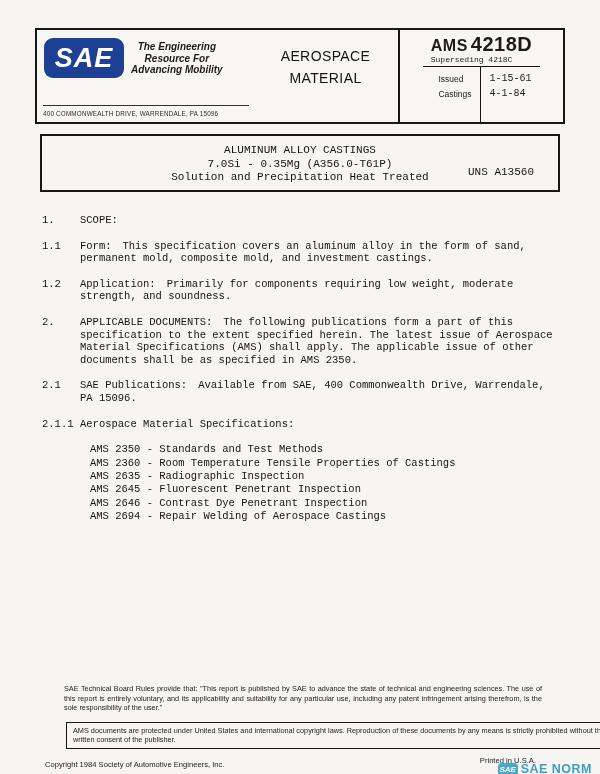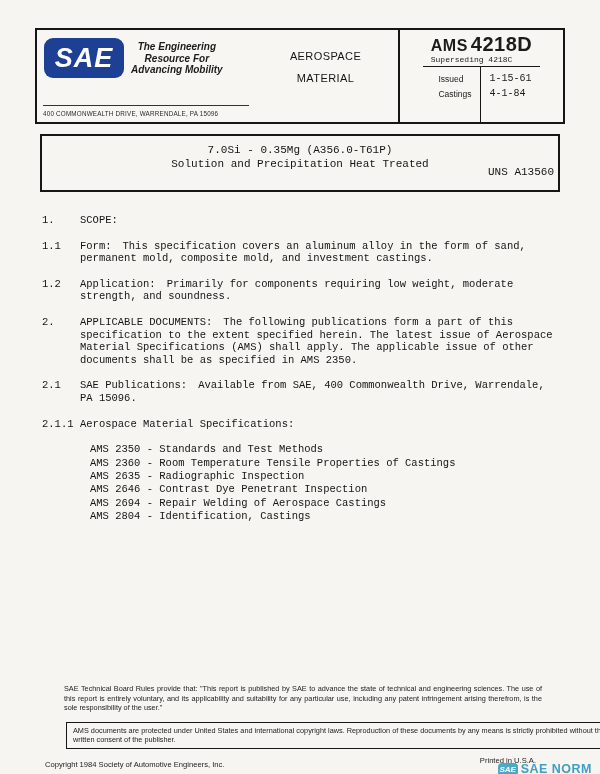--- a/index.html
+++ b/index.html
@@ -27,38 +27,38 @@
     flex:none;
   }
   .tagline{ font-style:italic; font-weight:bold; font-size:10px; line-height:11.5px; padding-top:3px;text-align:center; }
   .address{
     position:absolute; left:6px; bottom:5px; width:206px;
     font-size:6.3px; letter-spacing:.2px; color:#2a2a2a;
     border-top:1px solid #333; padding-top:4px;
   }
   .center-cell{
     flex:1; text-align:center; padding-top:15px;
-    font-size:11px; letter-spacing:.4px; line-height:22px; color:#141414;
+    font-size:14px; letter-spacing:.4px; line-height:22px; color:#141414;
   }
   .id-cell{ width:165px; border-left:2.5px solid #161616; display:flex; flex-direction:column;align-items:center; }
   .id-top{ padding:3px 8px 2px; border-bottom:1.5px solid #161616; }
   .id-main{ font-weight:bold; font-size:20px; letter-spacing:.5px; white-space:nowrap; }
   .id-main .prefix{ font-size:16px; margin-right:3px; }
   .superseding{ font-size:8px; margin-top:-1px; }
   .id-dates{ flex:1; display:flex; }
   .date-labels{ width:50px; border-right:1.5px solid #161616; padding:5px 0 0 7px; font-size:8.5px; line-height:15px; }
   .date-values{ flex:1; padding:4px 0 0 8px; font-size:10px; line-height:15px; }
 
   
   .title-box{
     position:absolute; left:40px; top:134px; width:520px; height:58px;
     border:2px solid #161616; text-align:center; padding-top:8px;
     font-size:11px; line-height:13.5px; color:#141414;
   }
-  .uns{ position:absolute; right:4px; bottom:11px; font-size:11px; }
+  .uns{ position:absolute; right:24px; bottom:11px; font-size:11px; }
 
   
   .body-text{
     position:absolute; left:42px; top:214px; width:518px;
     font-size:10.5px; line-height:12.6px; color:#141414;
   }
   .para{ display:flex; margin-bottom:13px; }
   .para .num{ width:38px; flex:none; }
   .para .content{ flex:1; }
   .hd{ text-underline-offset:2px; margin-right:11px; }
@@ -123,20 +123,21 @@
         </div>
         <div class="date-values mono">
           <div>1-15-61</div>
           <div>4-1-84</div>
         </div>
       </div>
     </div>
   </div>
 
   <div class="title-box mono">
+    <div>ALUMINUM ALLOY CASTINGS</div>
     <div>7.0Si - 0.35Mg (A356.0-T61P)</div>
     <div>Solution and Precipitation Heat Treated</div>
     <div class="uns">UNS A13560</div>
   </div>
 
   <div class="body-text mono">
 
     <div class="para">
       <div class="num">1.</div>
       <div class="content"><span class="hd">SCOPE:</span><span></span></div>
@@ -164,23 +165,23 @@
 
     <div class="para">
       <div class="num">2.1.1</div>
       <div class="content"><span class="hd">Aerospace Material Specifications:</span><span></span></div>
     </div>
 
     <div class="ams-list">
       <div>AMS 2350 - Standards and Test Methods</div>
       <div>AMS 2360 - Room Temperature Tensile Properties of Castings</div>
       <div>AMS 2635 - Radiographic Inspection</div>
+      <div>AMS 2645 - Fluorescent Penetrant Inspection</div>
       <div>AMS 2646 - Contrast Dye Penetrant Inspection</div>
       <div>AMS 2694 - Repair Welding of Aerospace Castings</div>
-      <div>AMS 2804 - Identification, Castings</div>
     </div>
 
   </div>
 
   <div class="board-rules">SAE Technical Board Rules provide that: "This report is published by SAE to advance the state of technical and engineering sciences. The use of this report is entirely voluntary, and its applicability and suitability for any particular use, including any patent infringement arising therefrom, is the sole responsibility of the user."</div>
 
   <div class="copy-box">AMS documents are protected under United States and international copyright laws. Reproduction of these documents by any means is strictly prohibited without the written consent of the publisher.</div>
 
   <div class="copyright-line">Copyright 1984    Society of Automotive Engineers, Inc.</div>
   <div class="printed">Printed in U.S.A.</div>

